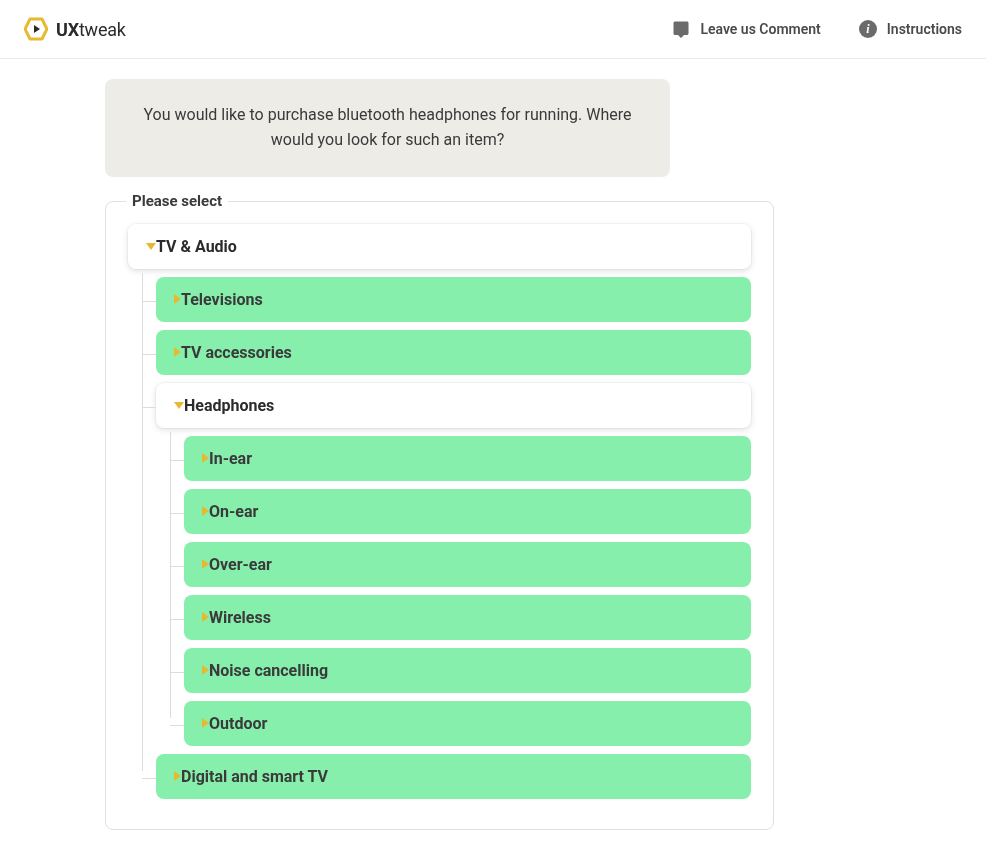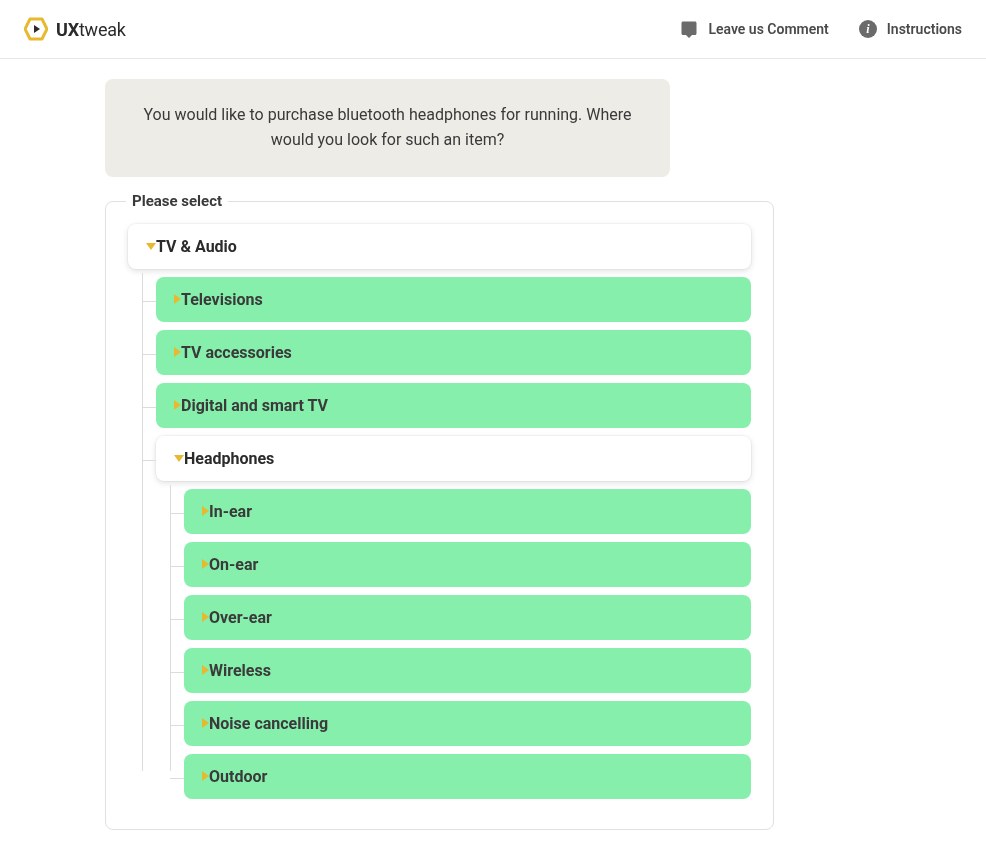--- a/index.html
+++ b/index.html
@@ -11,20 +11,21 @@
       font-family: -apple-system, BlinkMacSystemFont, "Segoe UI", Roboto, "Helvetica Neue", Arial, sans-serif;
       background: #ffffff;
       color: #3a3a3a;
     }
     .header {
       display: flex;
       align-items: center;
       padding: 14px 24px;
       border-bottom: 1px solid #e8e8e8;
       height: 59px;
+      gap: 8px;
     }
     .logo-wrap {
       display: flex;
       align-items: center;
       gap: 8px;
     }
     .logo-hex {
       width: 24px;
       height: 24px;
     }
@@ -246,66 +247,66 @@
               <span>Televisions</span>
             </div>
           </li>
           <li>
             <div class="node collapsed">
               <span class="caret right"></span>
               <span>TV accessories</span>
             </div>
           </li>
           <li>
+            <div class="node expanded">
+              <span class="caret down"></span>
+              <span>Headphones</span>
+            </div>
+            <ul class="children-level2">
+              <li>
+                <div class="node collapsed">
+                  <span class="caret right"></span>
+                  <span>In-ear</span>
+                </div>
+              </li>
+              <li>
+                <div class="node collapsed">
+                  <span class="caret right"></span>
+                  <span>On-ear</span>
+                </div>
+              </li>
+              <li>
+                <div class="node collapsed">
+                  <span class="caret right"></span>
+                  <span>Over-ear</span>
+                </div>
+              </li>
+              <li>
+                <div class="node collapsed">
+                  <span class="caret right"></span>
+                  <span>Wireless</span>
+                </div>
+              </li>
+              <li>
+                <div class="node collapsed">
+                  <span class="caret right"></span>
+                  <span>Noise cancelling</span>
+                </div>
+              </li>
+              <li>
+                <div class="node collapsed">
+                  <span class="caret right"></span>
+                  <span>Outdoor</span>
+                </div>
+              </li>
+            </ul>
+          </li>
+          <li>
             <div class="node collapsed">
               <span class="caret right"></span>
               <span>Digital and smart TV</span>
             </div>
           </li>
-          <li>
-            <div class="node expanded">
-              <span class="caret down"></span>
-              <span>Headphones</span>
-            </div>
-            <ul class="children-level2">
-              <li>
-                <div class="node collapsed">
-                  <span class="caret right"></span>
-                  <span>In-ear</span>
-                </div>
-              </li>
-              <li>
-                <div class="node collapsed">
-                  <span class="caret right"></span>
-                  <span>On-ear</span>
-                </div>
-              </li>
-              <li>
-                <div class="node collapsed">
-                  <span class="caret right"></span>
-                  <span>Over-ear</span>
-                </div>
-              </li>
-              <li>
-                <div class="node collapsed">
-                  <span class="caret right"></span>
-                  <span>Wireless</span>
-                </div>
-              </li>
-              <li>
-                <div class="node collapsed">
-                  <span class="caret right"></span>
-                  <span>Noise cancelling</span>
-                </div>
-              </li>
-              <li>
-                <div class="node collapsed">
-                  <span class="caret right"></span>
-                  <span>Outdoor</span>
-                </div>
-              </li>
-            </ul>
-          </li>
         </ul>
       </li>
     </ul>
   </div>
 </div>
 
 </body></html>

